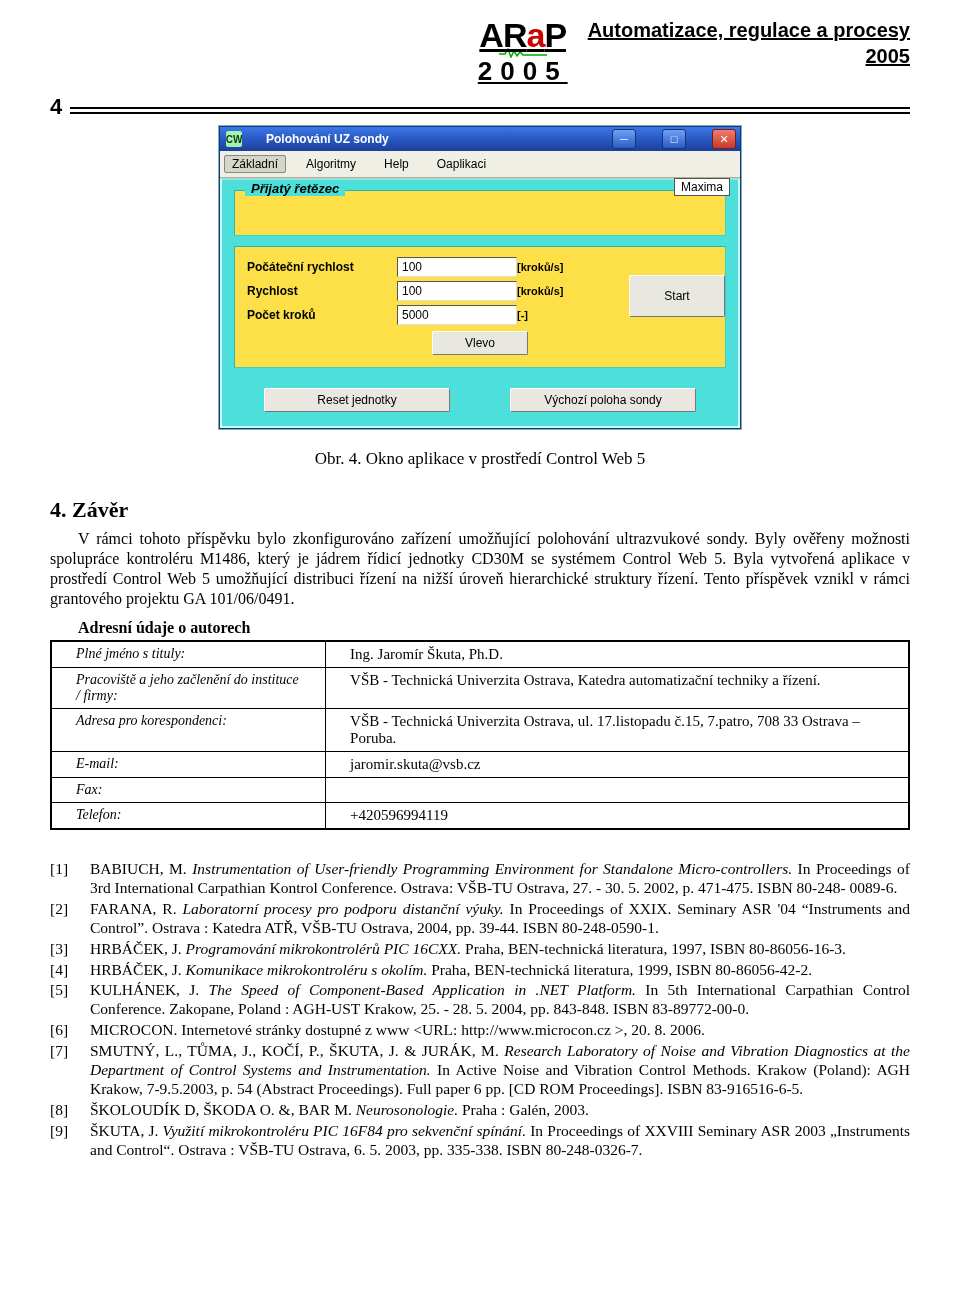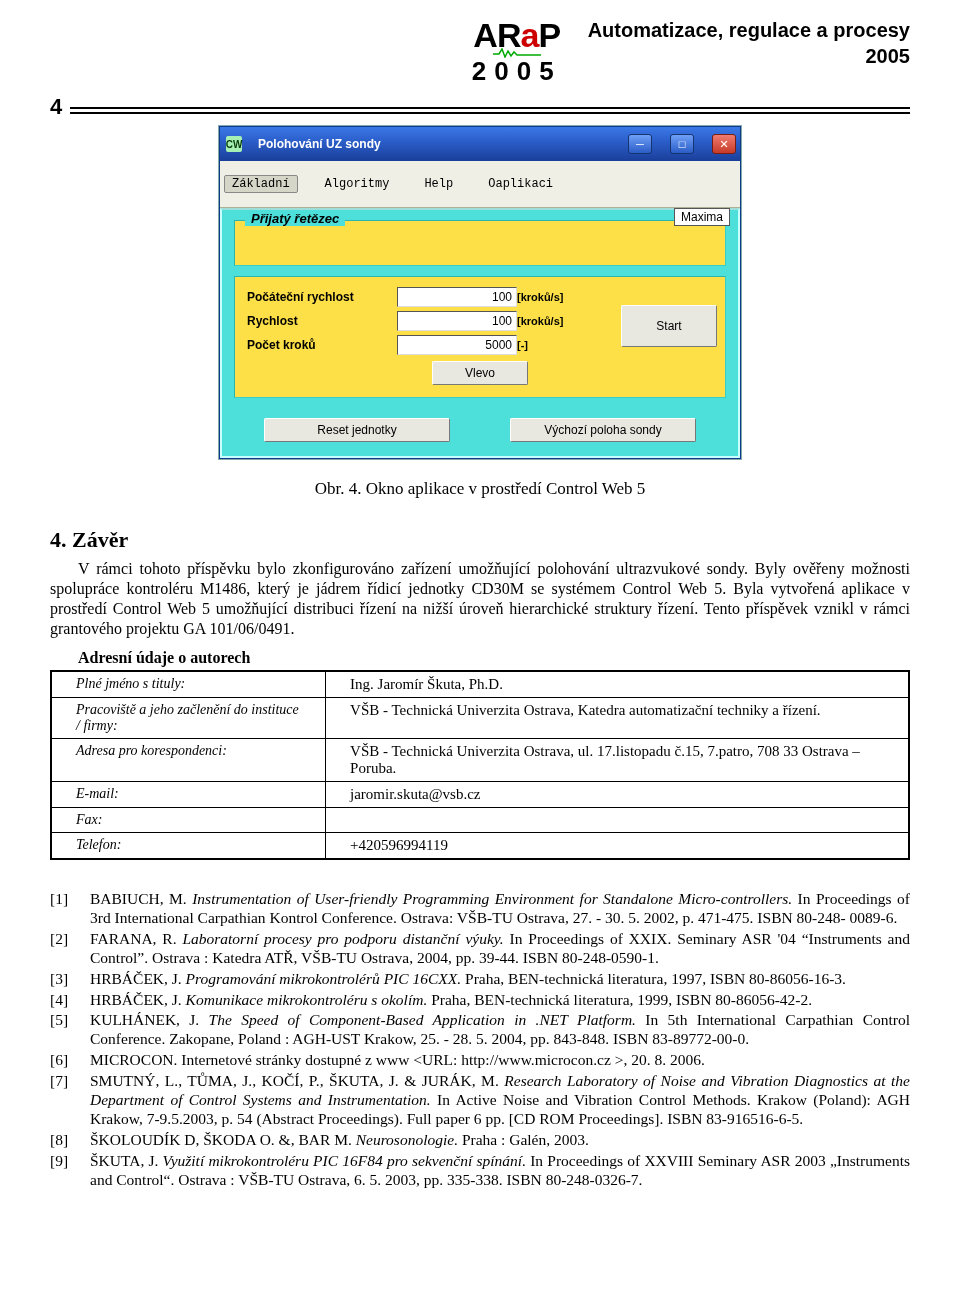--- a/index.html
+++ b/index.html
@@ -15,22 +15,23 @@
     width: 960px;
     padding: 18px 50px 30px 50px;
     box-sizing: border-box;
     position: relative;
   }
   
   .header {
     display: flex;
     justify-content: flex-end;
     align-items: flex-start;
-    gap: 26px;
+    gap: 20px;
     min-height: 70px;
+    text-decoration: underline;
   }
   .logo-box {
     display: flex;
     flex-direction: column;
     align-items: center;
     line-height: 1;
   }
   .logo-arap {
     font-family: Arial, Helvetica, sans-serif;
     font-weight: 900;
@@ -90,44 +91,43 @@
     font-family: Tahoma, Arial, sans-serif;
     font-size: 12px;
     background: #efe;
     box-shadow: 0 0 0 1px #8aa;
   }
   .titlebar {
     background: linear-gradient(#3b78e7, #2a5cc7 45%, #1a3f9a);
     color: #fff;
     display: flex;
     align-items: center;
-    height: 34px;
+    height: 24px;
     padding: 0 4px 0 6px;
-    gap: 16px;
+    gap: 24px;
   }
   .tb-icon {
     width: 16px; height: 16px; background: #a6f0b4; border-radius: 2px;
     display:flex; align-items:center; justify-content:center;
     font-size: 10px; font-weight:bold; color:#0a3a0a;
   }
   .tb-title { flex: 1 1 auto; font-weight: 700; }
   .tb-btn {
     width: 22px; height: 18px; background: linear-gradient(#6fa0f7, #2a5cc7);
     border: 1px solid #16346f; border-radius: 3px; color: #fff;
     display:flex; align-items:center; justify-content:center; font-size:11px;
     margin-left: 2px;
   }
   .tb-btn.close { background: linear-gradient(#f07c6f, #c63a28); border-color:#7a1d10; }
   .menubar {
     background: #efefe6;
     border-bottom: 1px solid #b0b098;
-    padding: 14px 4px;
-    display: flex;
-    gap: 19px;
-    font-family: Liberation Mono, monospace;
+    padding: 4px 4px;
+    display: flex;
+    gap: 12px;
   }
   .menu-item {
     padding: 2px 8px;
     color: #000;
   }
   .menu-item.active {
     background: #d6d6c8;
     border: 1px solid #888;
     border-radius: 2px;
     padding: 1px 7px;
@@ -186,21 +186,20 @@
     background: #fff;
     border-top: 1px solid #555;
     border-left: 1px solid #555;
     border-right: 1px solid #ddd;
     border-bottom: 1px solid #ddd;
     height: 18px;
     padding: 0 4px;
     font-family: Tahoma, Arial, sans-serif;
     font-size: 12px;
     line-height: 18px;
-    text-align: right;
   }
   .unit {
     font-size: 11px;
     font-weight: 700;
   }
   .winbtn {
     display: inline-flex;
     align-items: center;
     justify-content: center;
     background: #e8e8e0;
@@ -209,21 +208,21 @@
     border-left-color: #fff;
     border-radius: 2px;
     height: 22px;
     padding: 0 12px;
     min-width: 70px;
     font-family: Tahoma, Arial, sans-serif;
     font-size: 12px;
   }
   .start-btn {
     position: absolute;
-    right: 8px;
+    right: 0;
     top: 28px;
     height: 40px;
     width: 54px;
   }
   .btnrow-center {
     text-align: center;
     margin-top: 6px;
   }
   .btnrow-bottom {
     display: flex;

